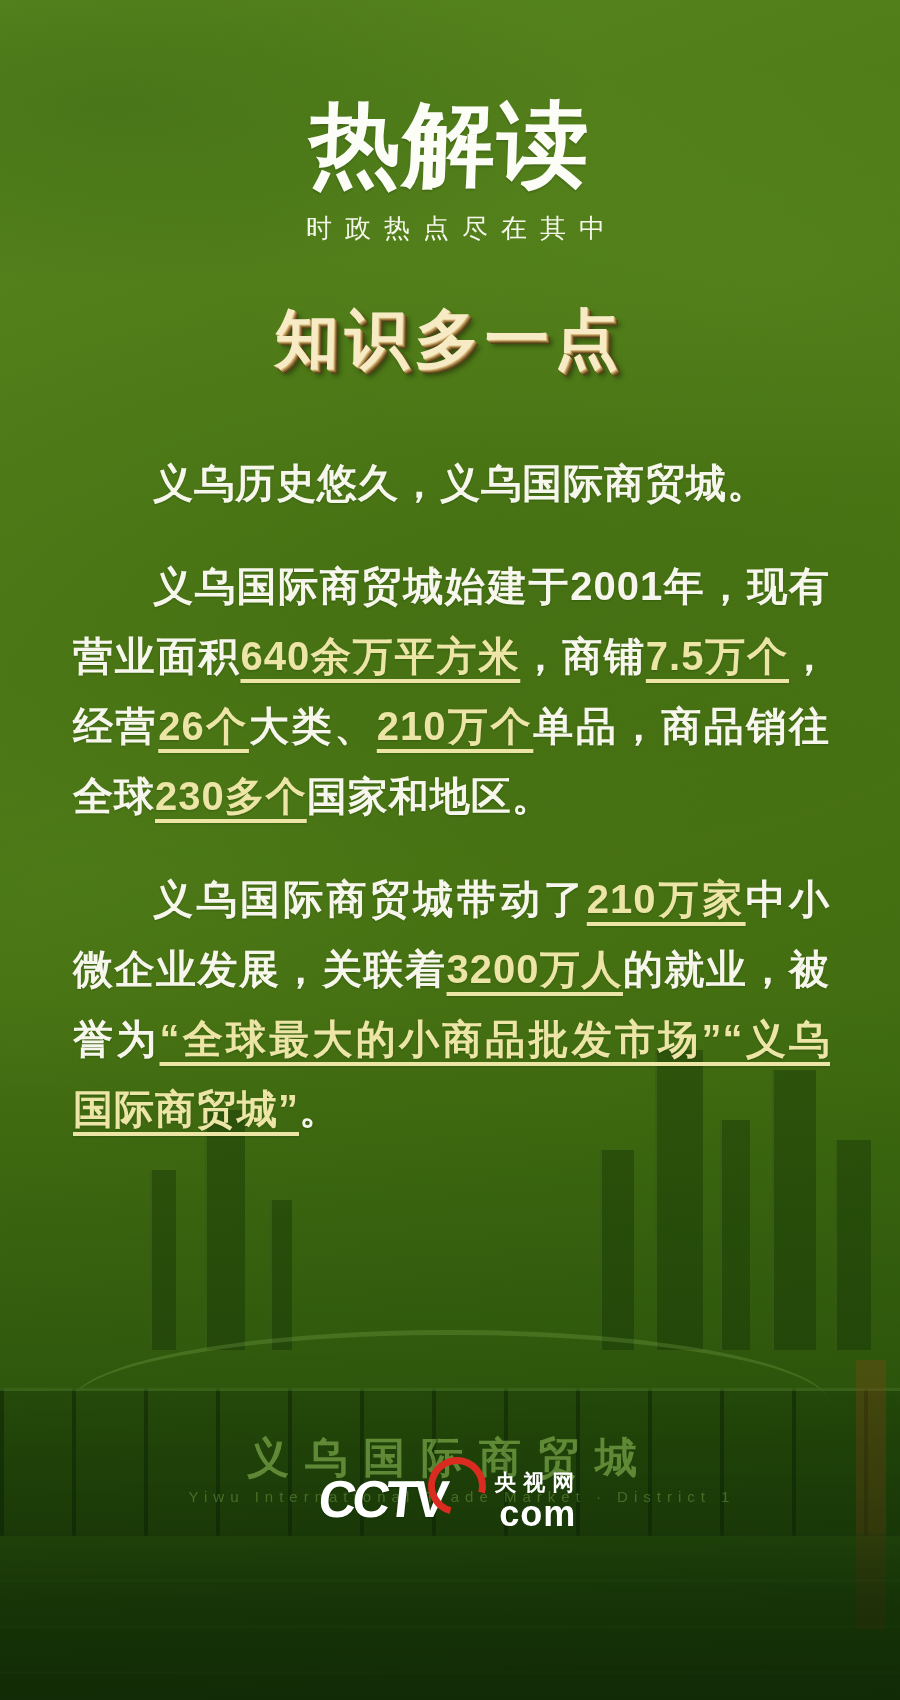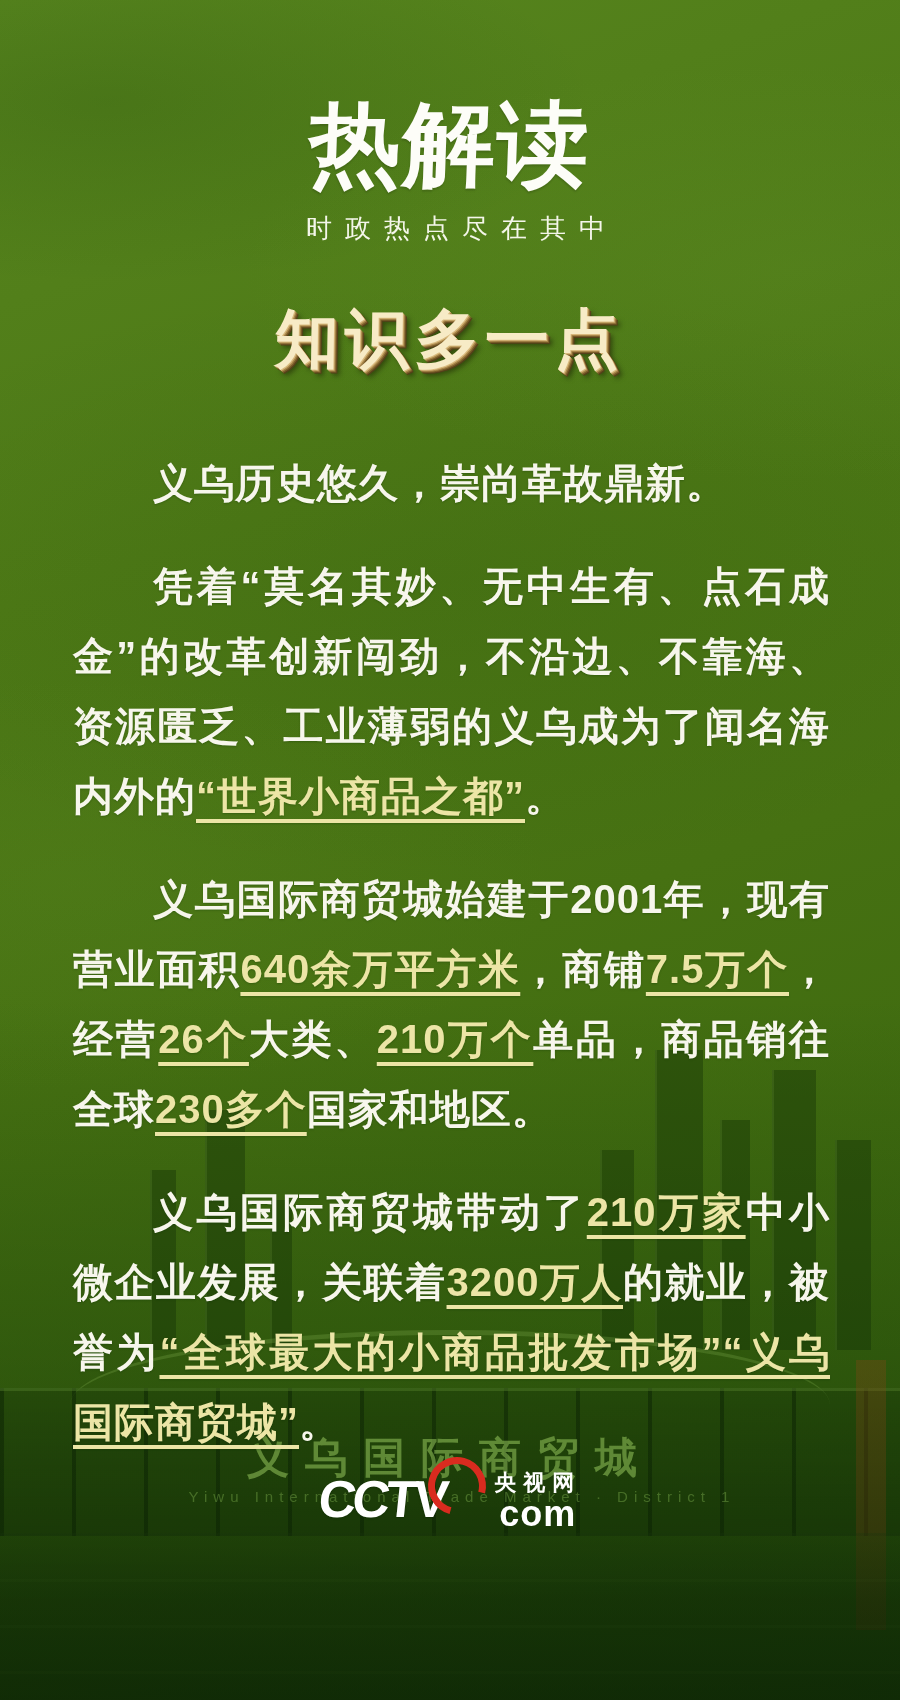--- a/index.html
+++ b/index.html
@@ -133,22 +133,21 @@
   </div>
 
   <div class="logo-block">
     <div class="logo-main">热解读</div>
     <div class="logo-tagline">时政热点尽在其中</div>
   </div>
 
   <div class="gold-title">知识多一点</div>
 
   <div class="content">
-    <p class="para"><span>义乌历史悠久，崇尚革故鼎新。</span></p>
-    <p class="para"><span>凭着“莫名其妙、无中生有、点石成金”的改革创新闯劲，不沿边、不靠海、资源匮乏、工业薄弱的义乌成为了闻名海内外的</span><span class="hl">“世界小商品之都”</span><span>。</span></p>
+    <p class="para"><span>义乌历史悠久，义乌国际商贸城。</span></p>
     <p class="para"><span>义乌国际商贸城始建于2001年，现有营业面积</span><span class="hl">640余万平方米</span><span>，商铺</span><span class="hl">7.5万个</span><span>，经营</span><span class="hl">26个</span><span>大类、</span><span class="hl">210万个</span><span>单品，商品销往全球</span><span class="hl">230多个</span><span>国家和地区。</span></p>
     <p class="para"><span>义乌国际商贸城带动了</span><span class="hl">210万家</span><span>中小微企业发展，关联着</span><span class="hl">3200万人</span><span>的就业，被誉为</span><span class="hl">“全球最大的小商品批发市场”“义乌国际商贸城”</span><span>。</span></p>
   </div>
 
   <div class="cctv">
     <span class="cctv-word">CCTV</span>
     <span class="cctv-ring"></span>
     <span class="cctv-right">
       <span class="cctv-cn">央视网</span>
       <span class="cctv-com">com</span>

